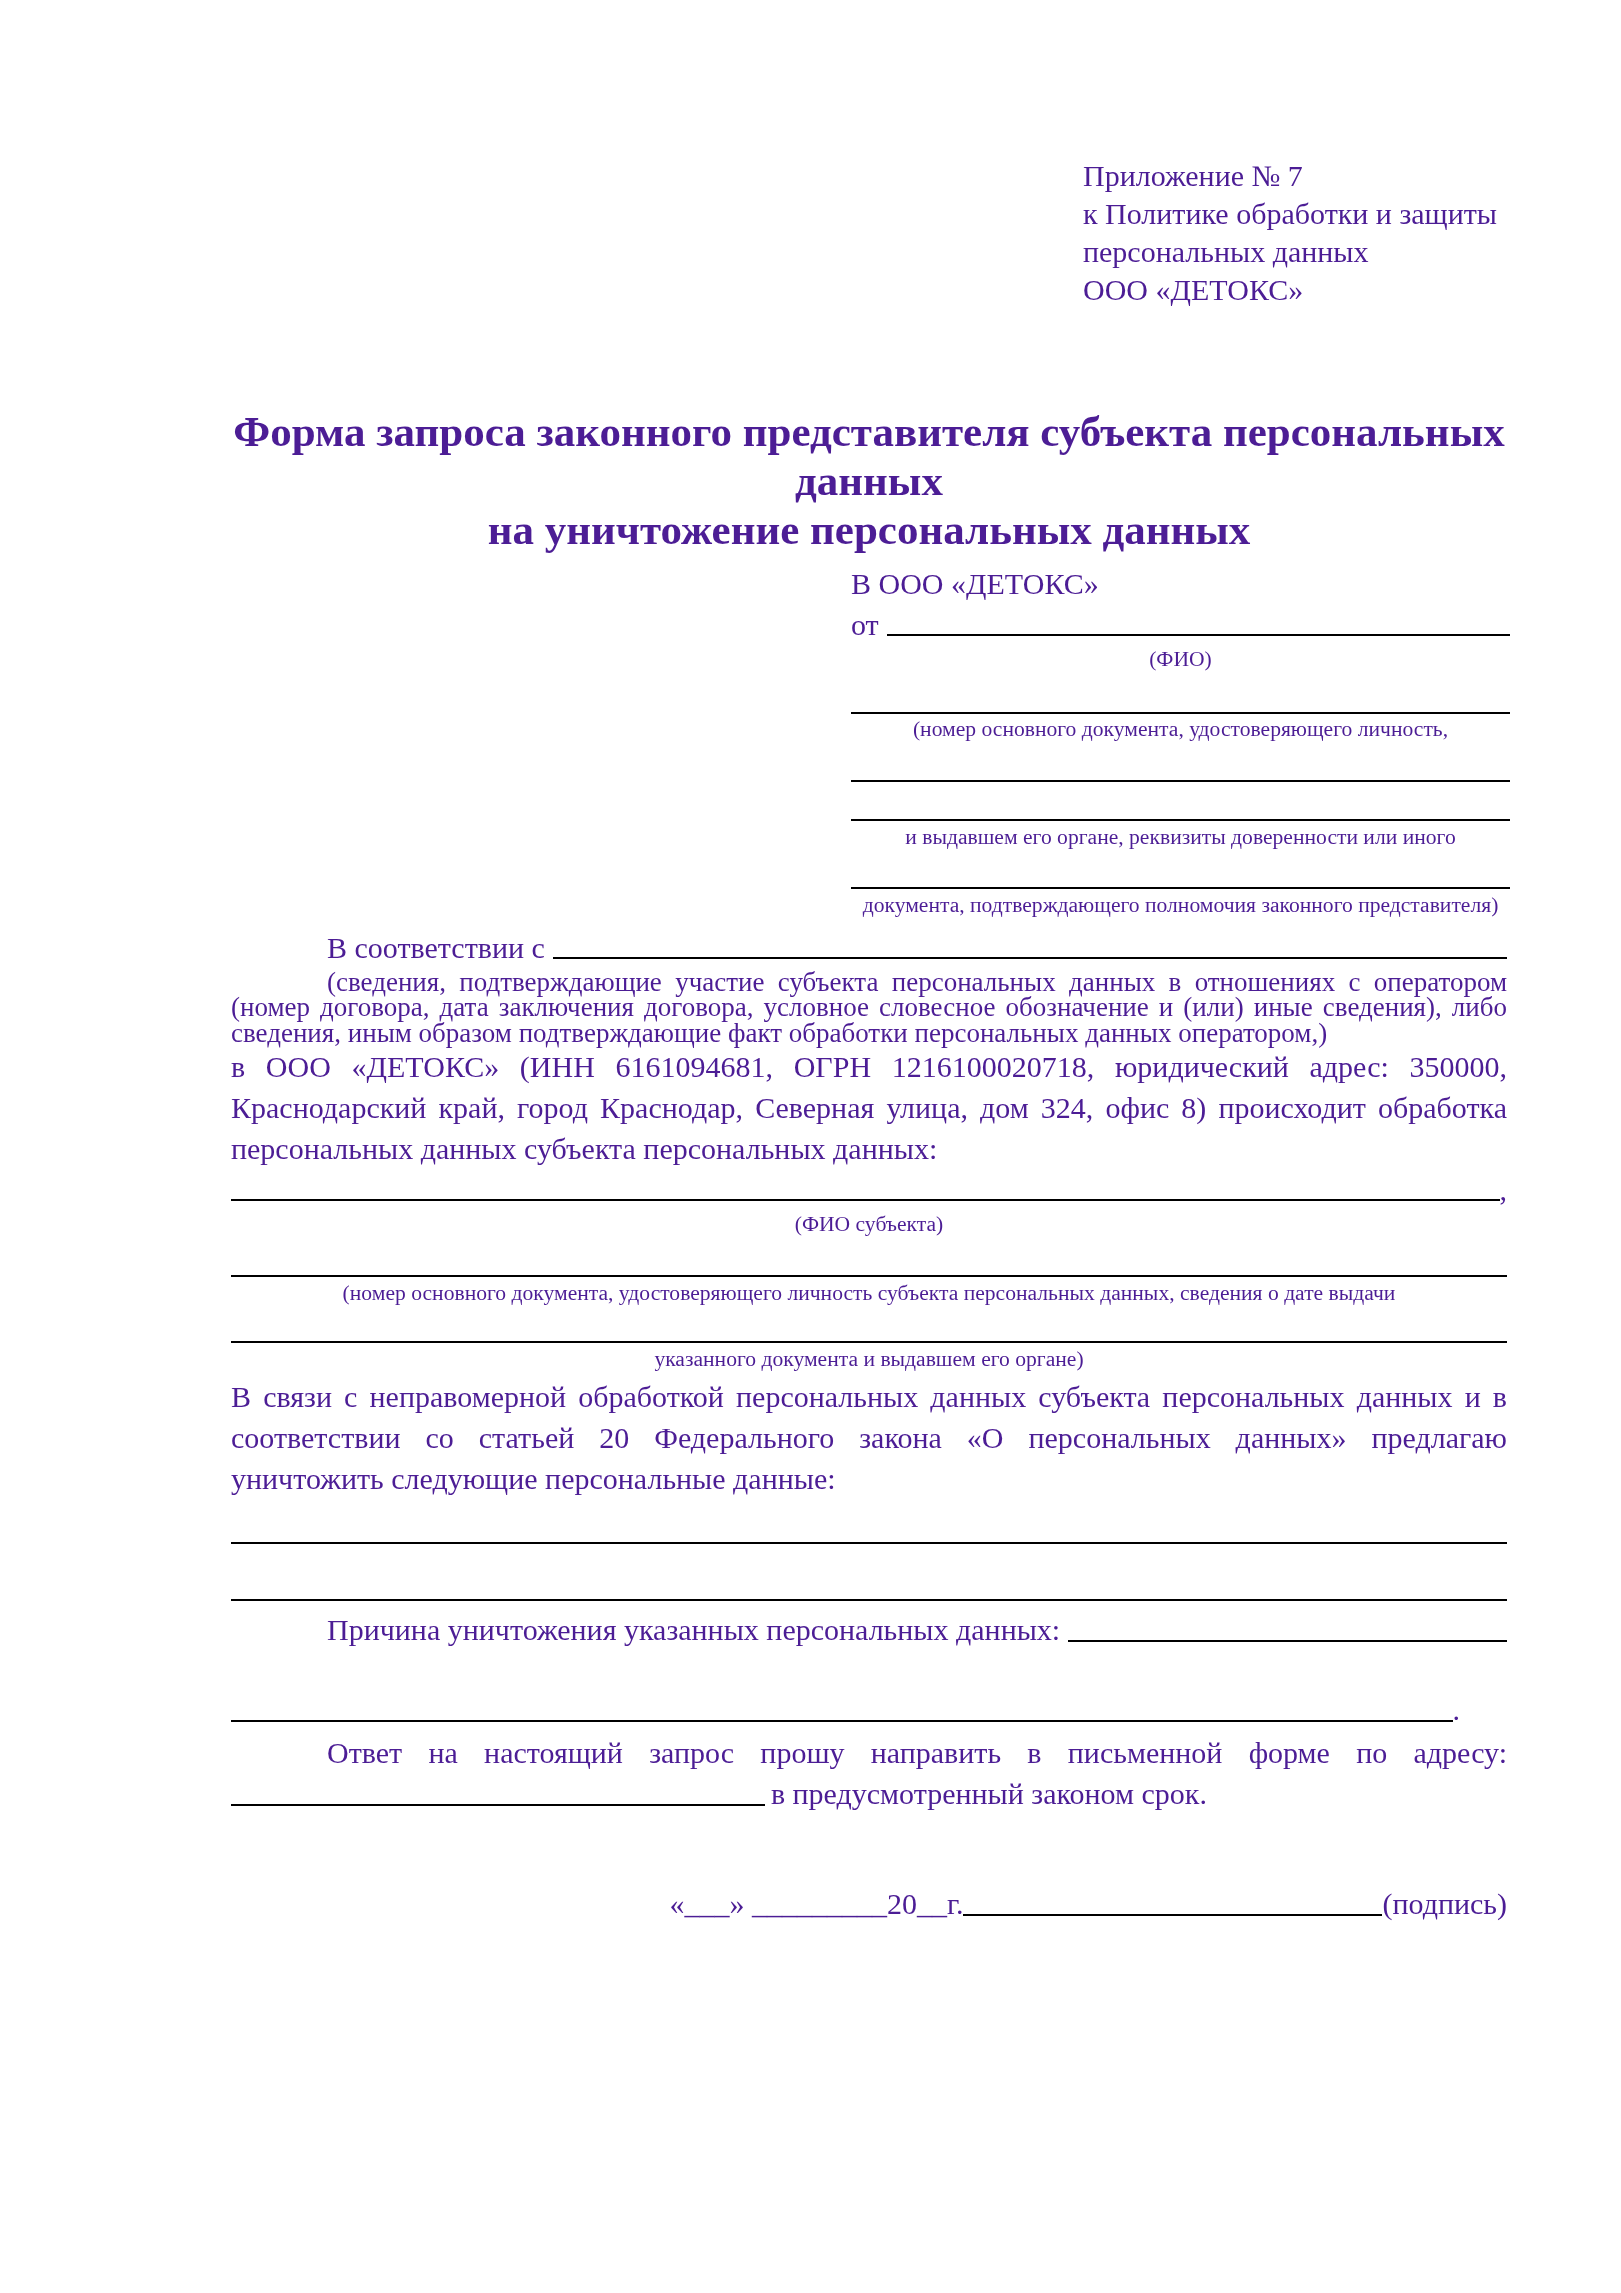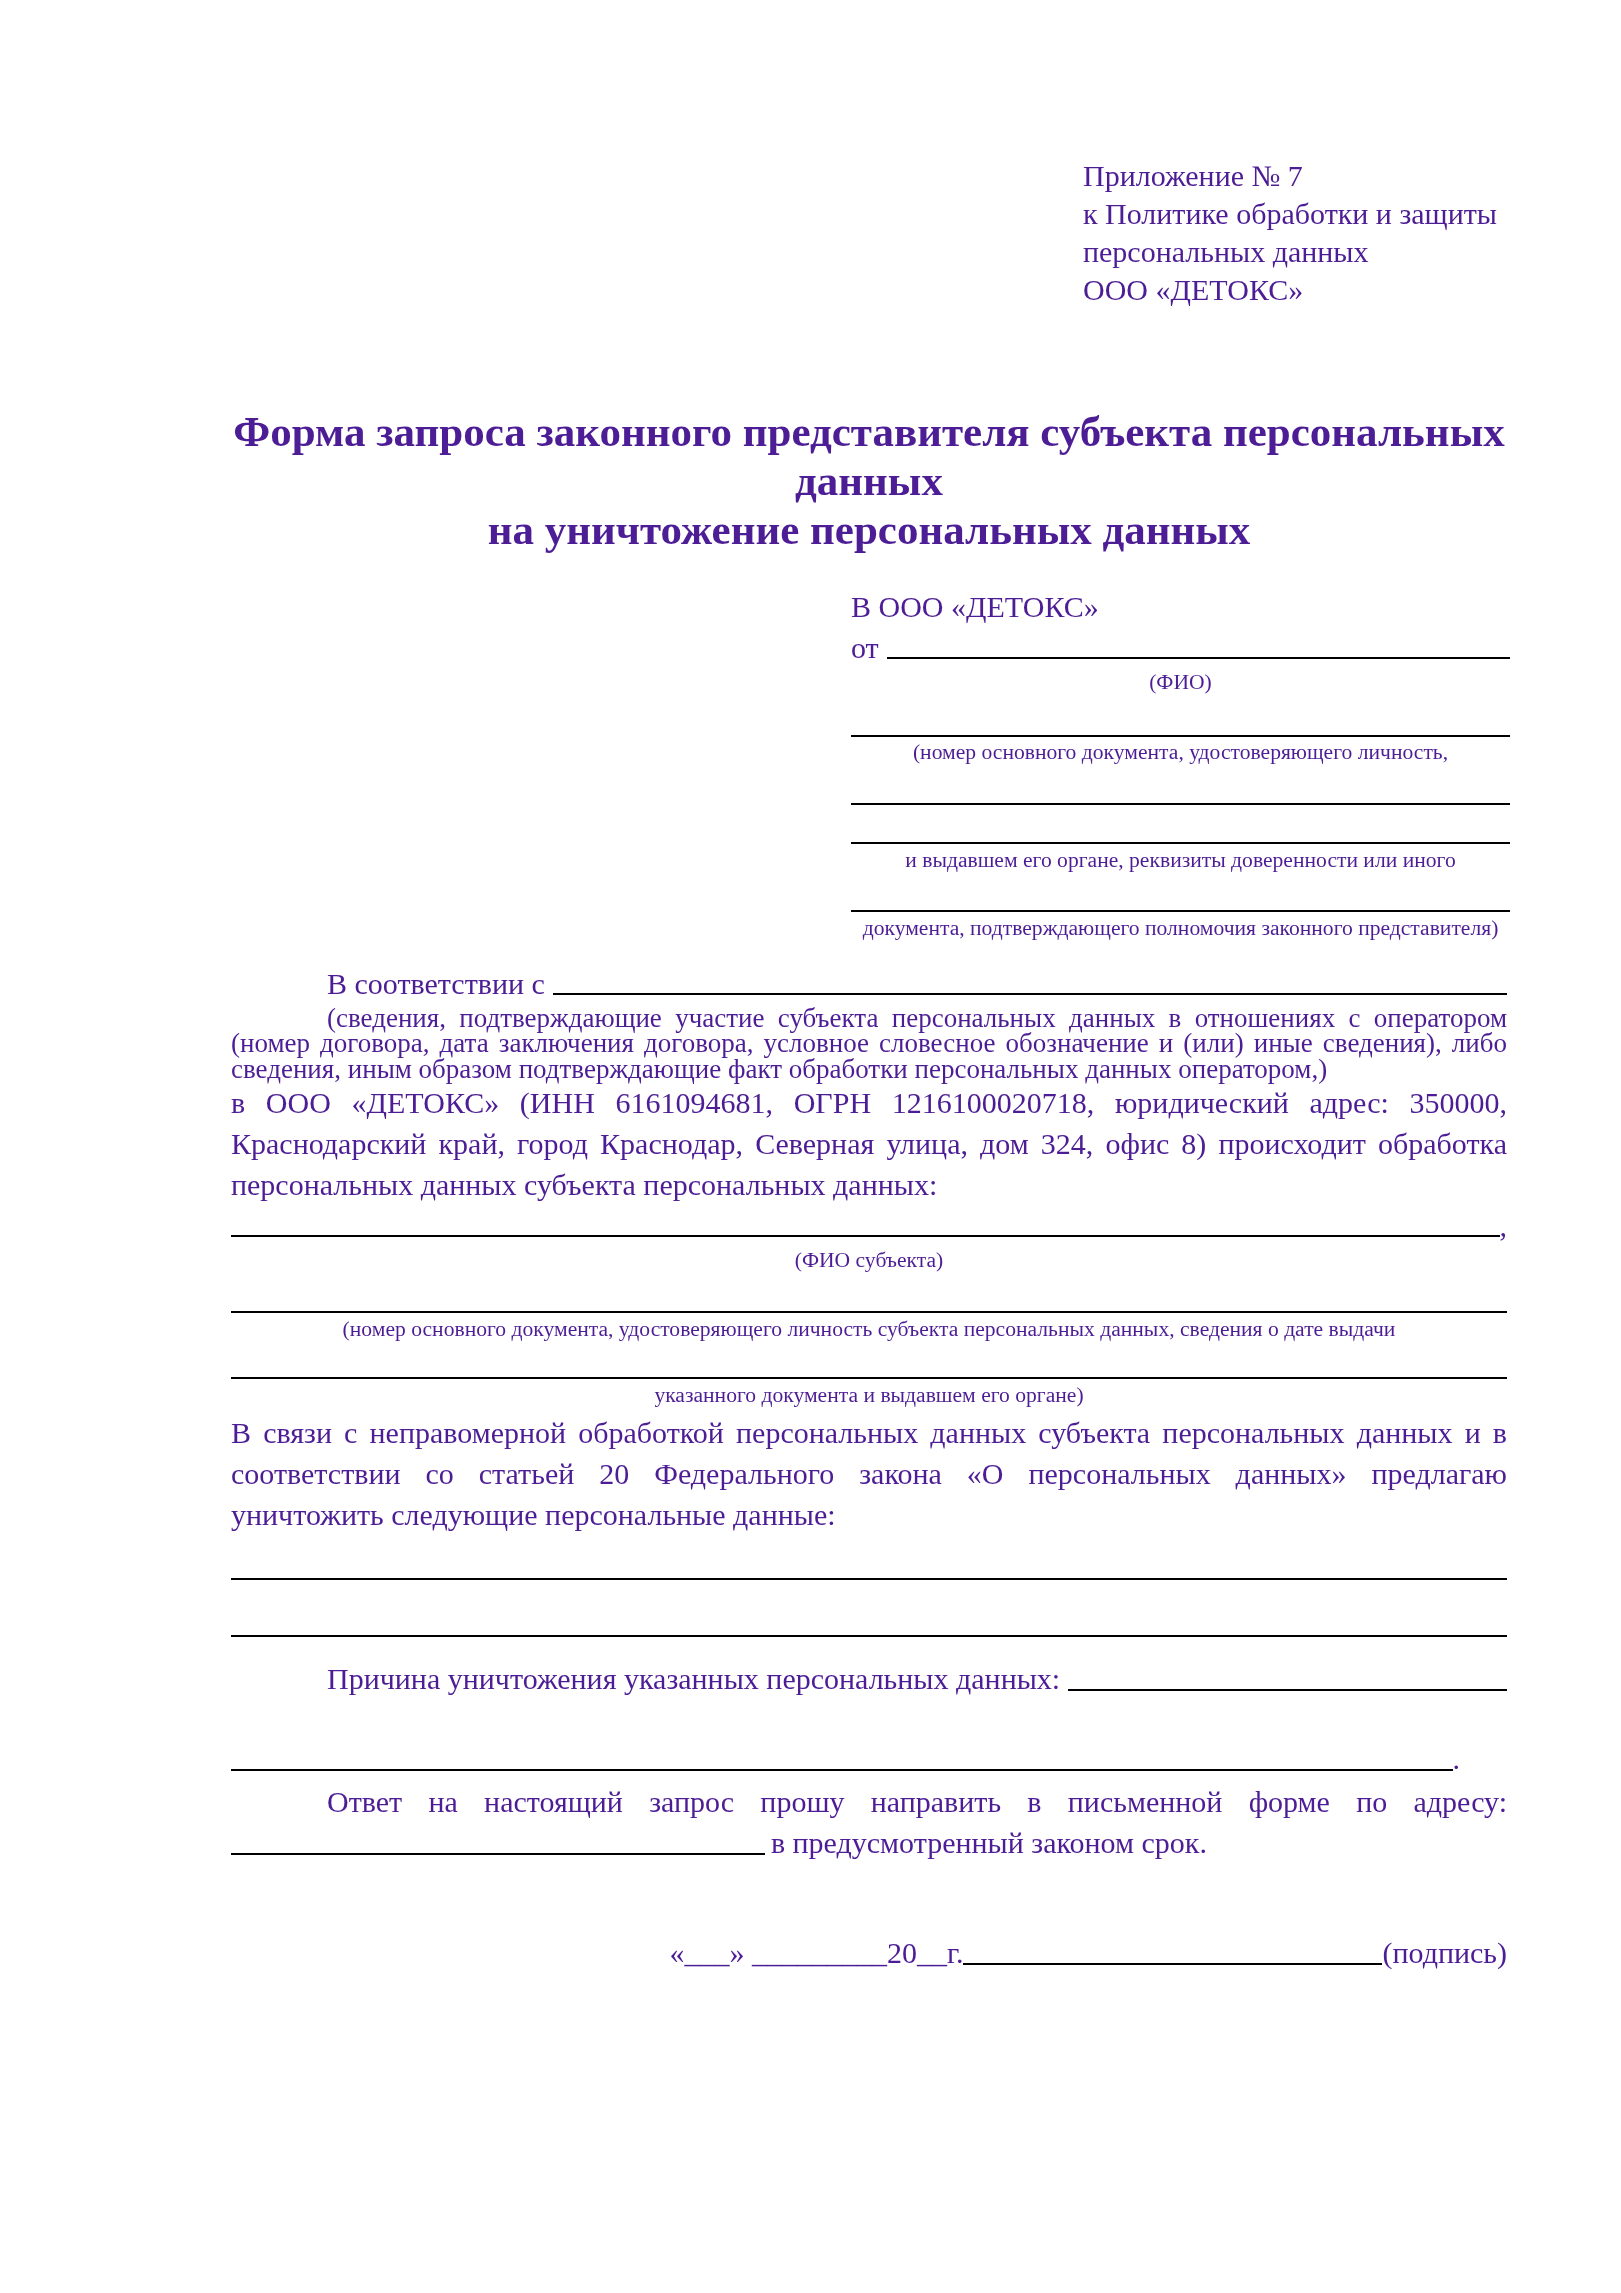--- a/index.html
+++ b/index.html
@@ -3,34 +3,34 @@
 <meta charset="utf-8">
 <style>
   html,body{margin:0;padding:0;background:#ffffff;}
   .page{
     position:relative;width:1621px;height:2294px;background:#fff;color:#4c1d95;
     font-family:"Liberation Serif","DejaVu Serif",serif;overflow:hidden;
   }
   .annex{margin:157px 0 0 1083px;font-size:30px;line-height:38px;}
   .annex div{white-space:nowrap;}
   .title{margin:98px 0 0 231px;width:1276px;text-align:center;font-weight:700;font-size:43px;line-height:49px;}
-  .addr{margin:32px 0 0 851px;width:659px;font-size:30px;line-height:41px;}
+  .addr{margin:9px 0 0 851px;width:659px;font-size:30px;line-height:41px;}
   .main{margin:0 114px 0 231px;font-size:30px;line-height:41px;}
   .row{display:flex;align-items:flex-end;}
   .bl{border-bottom:2.9px solid #000;flex:1 1 auto;margin-bottom:8.8px;}
   .hr{height:0;border-bottom:2.9px solid #000;}
   .cap{font-size:21.6px;line-height:25.5px;text-align:center;}
   .addr .cap{white-space:nowrap;}
   .smalltext{font-size:27px;line-height:25.5px;text-align:justify;text-indent:96px;margin-top:2px;}
   .just{text-align:justify;}
   .spread{text-align:justify;text-align-last:justify;}
   .ti{text-indent:96px;}
   .lbl{white-space:nowrap;margin-right:7.8px;}
   .ind{padding-left:96px;}
-  .mt2{margin-top:2px;}.mt4{margin-top:3.9px;}.mt16{margin-top:21px;}
+  .mt2{margin-top:2px;}.mt4{margin-top:3.9px;}.mt16{margin-top:8px;}
   .mt36{margin-top:35px;}.mt38{margin-top:37px;}.mt40{margin-top:39px;}
   .mt44{margin-top:43px;}.mt56{margin-top:55px;}.mt70{margin-top:69px;}
   .period-row{padding-right:47px;margin-top:39px;}
   .tail-bl{flex:0 0 534px;}
   .tail-txt{padding-left:5.9px;white-space:nowrap;}
   .signoff{justify-content:flex-end;}
   .sig{display:flex;align-items:flex-end;}
   .sig .bl{flex:0 0 419px;}
   .sig .cap-sign{white-space:nowrap;}
 </style>

